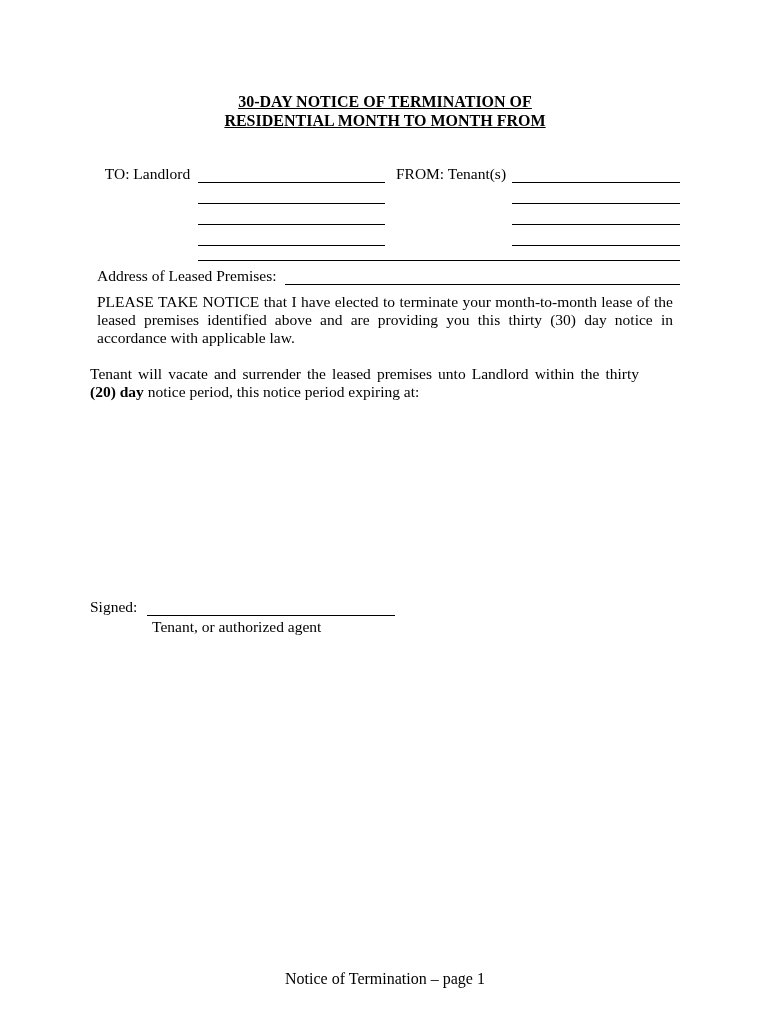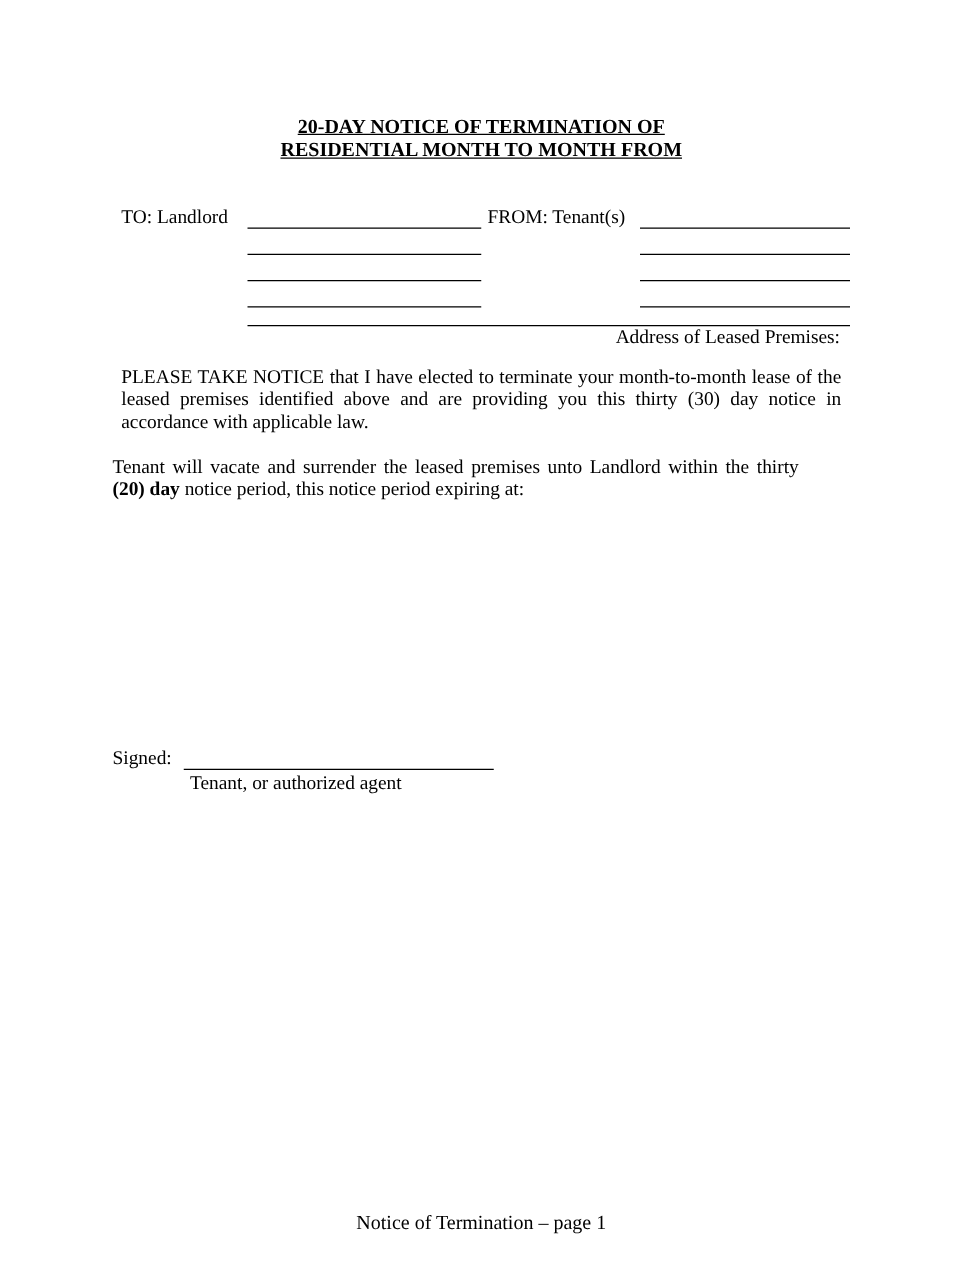--- a/index.html
+++ b/index.html
@@ -25,36 +25,35 @@
   }
   .title .tline { text-decoration:underline; }
 
   
   .parties {
     position:absolute;
     top:160px; left:97px;
     width:583px;
   }
   .prow { display:flex; align-items:flex-end; height:21px; }
-  .prow.first { height:23px; }
+  .prow.first { height:23px;text-align:center; }
   .plabel { white-space:nowrap; }
   .lbl-to   { width:101px; }
   .lbl-from { width:127px; padding-left:5px; box-sizing:border-box; }
   .spacer-to   { width:101px; }
   .spacer-from { width:127px; }
   .uline { border-bottom:1px solid #000; height:4px; }
   .line-left  { width:187px; }
   .line-right { width:168px; }
   .line-full  { width:482px; }
   .prow.fullrow { height:15px; }
 
   .address-row {
     display:flex; align-items:flex-end;
     height:24px;
-    flex-direction:column;
   }
   .address-row .plabel { padding-right:8px; }
   .address-row .uline { flex:1; }
 
   
   .para { position:absolute; text-align:justify; line-height:18px; }
   .para-notice { top:293px; left:97px;  width:576px; }
   .para-vacate { top:365px; left:90px;  width:549px; }
   .para-term   { top:455px; left:90px;  width:545px; }
   .b { font-weight:bold; }
@@ -90,21 +89,21 @@
     text-align:center;
     font-size:16px;
   }
 </style>
 </head>
 <body>
 
 <div class="page">
 
   <div class="title">
-    <div class="tline">20-DAY NOTICE OF TERMINATION OF</div>
+    <div class="tline">30-DAY NOTICE OF TERMINATION OF</div>
     <div class="tline">RESIDENTIAL MONTH TO MONTH FROM</div>
   </div>
 
   <div class="parties">
     <div class="prow first">
       <span class="plabel lbl-to">TO: Landlord</span>
       <span class="uline line-left"></span>
       <span class="plabel lbl-from">FROM: Tenant(s)</span>
       <span class="uline line-right"></span>
     </div>

